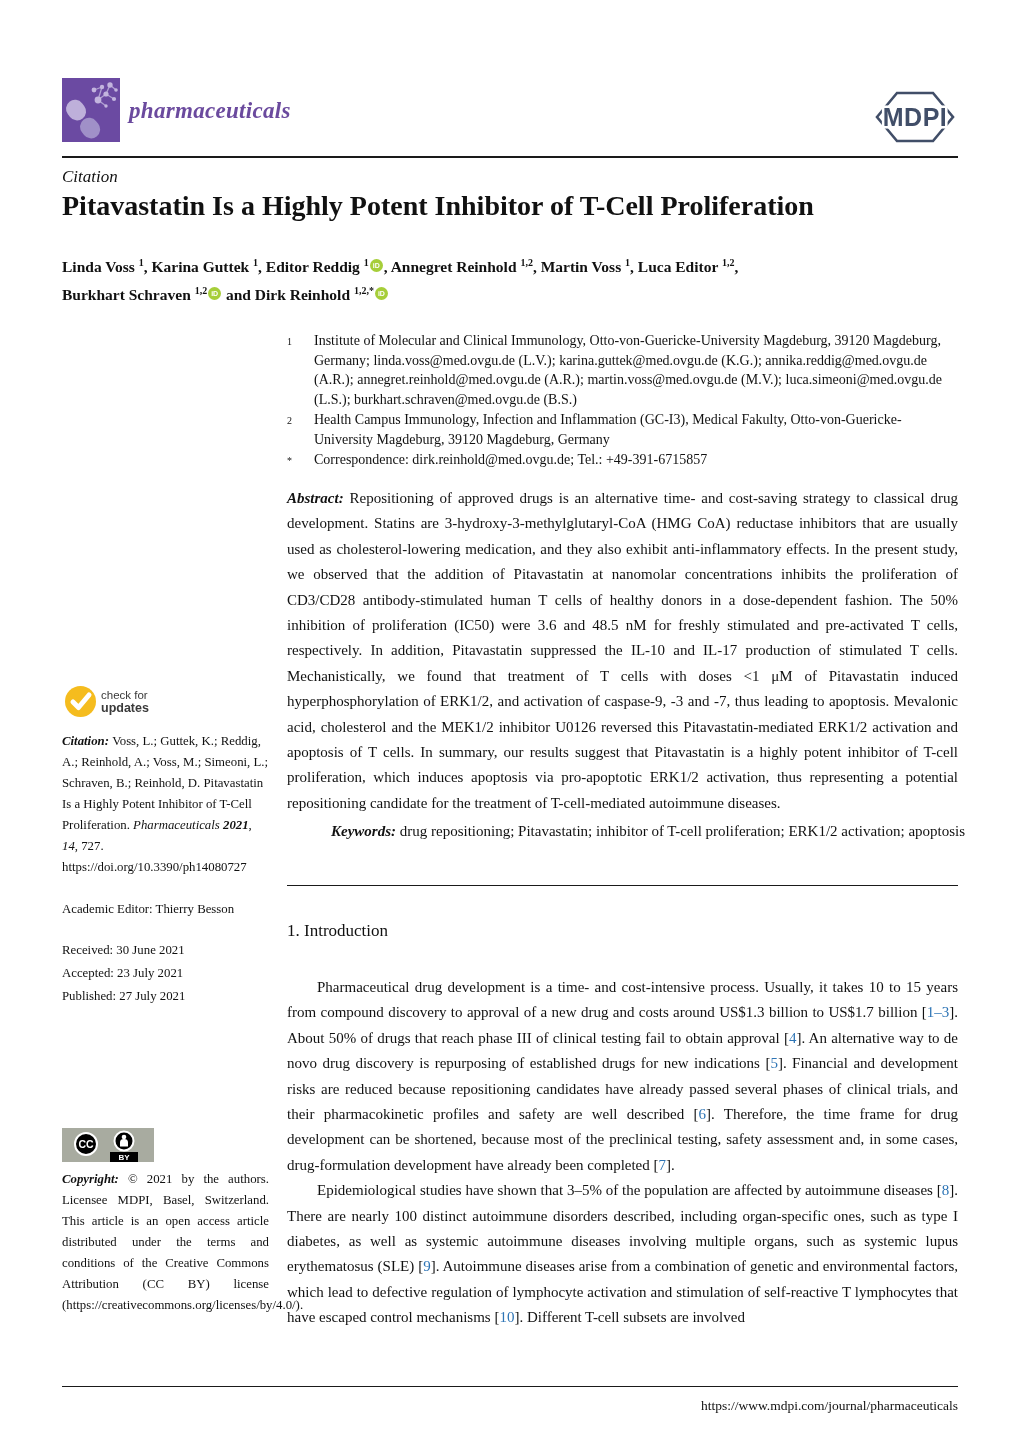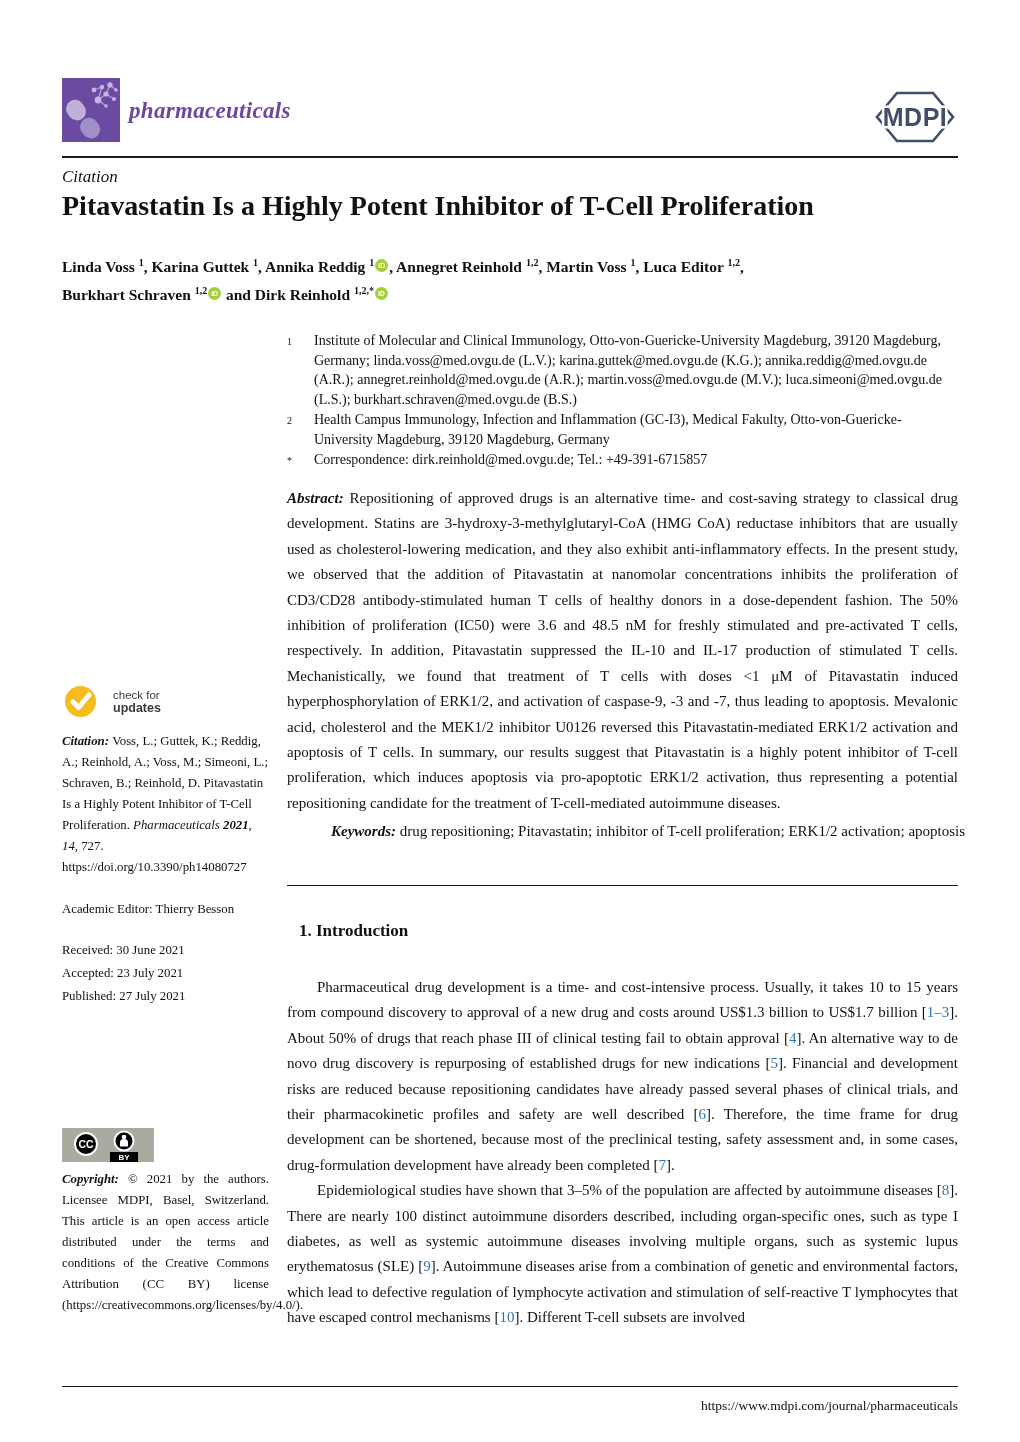--- a/index.html
+++ b/index.html
@@ -35,32 +35,32 @@
   
   .affiliations { left:287px; top:331px; width:671px; font-size:14px; line-height:19.5px; }
   .aff-row { display:flex; margin-bottom:1px; }
   .aff-marker { width:27px; flex:none; font-size:10px; vertical-align:super; padding-top:1px; }
   .aff-text { flex:1; }
 
   .abstract { left:287px; top:486px; width:671px; font-size:15px; line-height:25.4px; text-align:justify; }
   .keywords { left:287px; top:819px; width:671px; font-size:15px; line-height:25.4px; text-align:justify;margin-left:44px; }
   .column-rule { left:287px; top:885px; width:671px; border-top:1.5px solid #1a1a1a; }
 
-  .intro-heading { left:299px; top:921px; font-size:17px; font-weight:700; }
+  .intro-heading { left:287px; top:921px; font-size:17px; font-weight:400; }
   .intro-body { left:287px; top:975px; width:671px; font-size:15px; line-height:25.4px; text-align:justify; }
   .intro-body p { text-indent:30px; }
 
   .seg-b { font-weight:700;font-style:italic; }
   .seg-i { font-style:italic; }
   .seg-ref { color:#2d74b5; }
   sup { font-size:0.62em; }
 
   
   .sidebar { left:62px; top:685px; width:207px; height:660px; font-size:12.8px; line-height:21px; }
-  .check-updates { position:absolute; left:2px; top:0; display:flex; align-items:center; gap:16px; cursor:pointer; }
+  .check-updates { position:absolute; left:2px; top:0; display:flex; align-items:center; gap:4px; cursor:pointer; }
   .check-updates .cu-text { font-family:"Liberation Sans",sans-serif; font-size:11.5px; line-height:12.5px; color:#3a3a3a; }
   .check-updates .cu-text b { font-size:12.5px; }
   .citation { position:absolute; left:0; top:46px; width:207px; word-break:break-word; }
   .academic-editor { position:absolute; left:0; top:214px; width:207px; }
   .dates { position:absolute; left:0; top:254px; width:207px; line-height:23px; }
   .pub-note { position:absolute; left:0; top:337px; width:207px; text-align:justify; }
   .cc-badge { position:absolute; left:0; top:443px; width:92px; height:34px; }
   .copyright { position:absolute; left:0; top:484px; width:207px; text-align:justify; }
 
   
@@ -107,21 +107,21 @@
     <text x="45" y="40" text-anchor="middle" font-family="Liberation Sans, sans-serif" font-size="25" font-weight="bold" letter-spacing="0.5" fill="#414e68" stroke="#ffffff" stroke-width="5" paint-order="stroke">MDPI</text>
   </svg>
 </div>
 
 <div class="abs header-rule"></div>
 
 <div class="abs article-label">Citation</div>
 <h1 class="abs page-title">Pitavastatin Is a Highly Potent Inhibitor of T-Cell Proliferation</h1>
 
 <div class="abs authors">
-  <div><span>Linda Voss </span><sup>1</sup><span>, Karina Guttek </span><sup>1</sup><span>, Annika Reddig </span><sup>1</sup><span class="orcid">iD</span><span>, Annegret Reinhold </span><sup>1,2</sup><span>, Martin Voss </span><sup>1</sup><span>, Luca Editor </span><sup>1,2</sup><span>,</span></div>
+  <div><span>Linda Voss </span><sup>1</sup><span>, Karina Guttek </span><sup>1</sup><span>, Editor Reddig </span><sup>1</sup><span class="orcid">iD</span><span>, Annegret Reinhold </span><sup>1,2</sup><span>, Martin Voss </span><sup>1</sup><span>, Luca Editor </span><sup>1,2</sup><span>,</span></div>
   <div><span>Burkhart Schraven </span><sup>1,2</sup><span class="orcid">iD</span><span> and Dirk Reinhold </span><sup>1,2,*</sup><span class="orcid">iD</span></div>
 </div>
 
 <div class="abs affiliations">
   <div class="aff-row">
     <span class="aff-marker">1</span>
     <span class="aff-text">Institute of Molecular and Clinical Immunology, Otto-von-Guericke-University Magdeburg, 39120 Magdeburg, Germany; linda.voss@med.ovgu.de (L.V.); karina.guttek@med.ovgu.de (K.G.); annika.reddig@med.ovgu.de (A.R.); annegret.reinhold@med.ovgu.de (A.R.); martin.voss@med.ovgu.de (M.V.); luca.simeoni@med.ovgu.de (L.S.); burkhart.schraven@med.ovgu.de (B.S.)</span>
   </div>
   <div class="aff-row">
     <span class="aff-marker">2</span>

